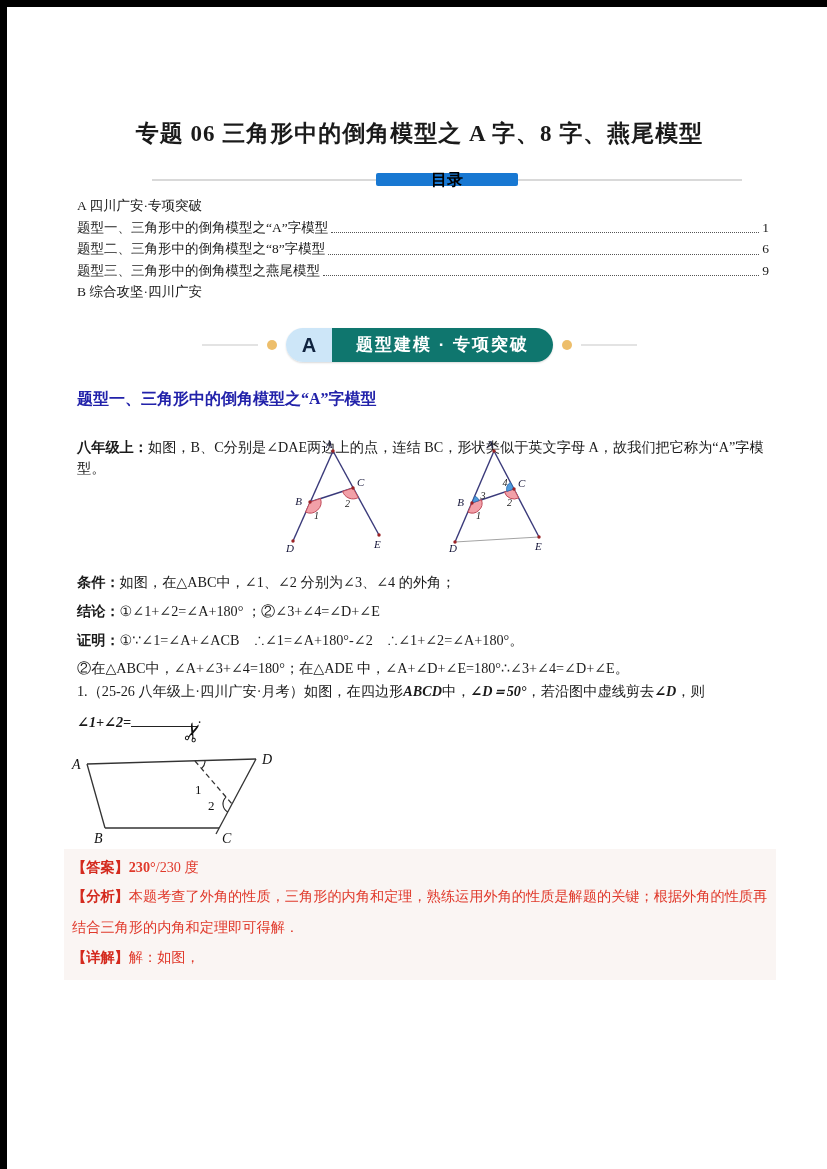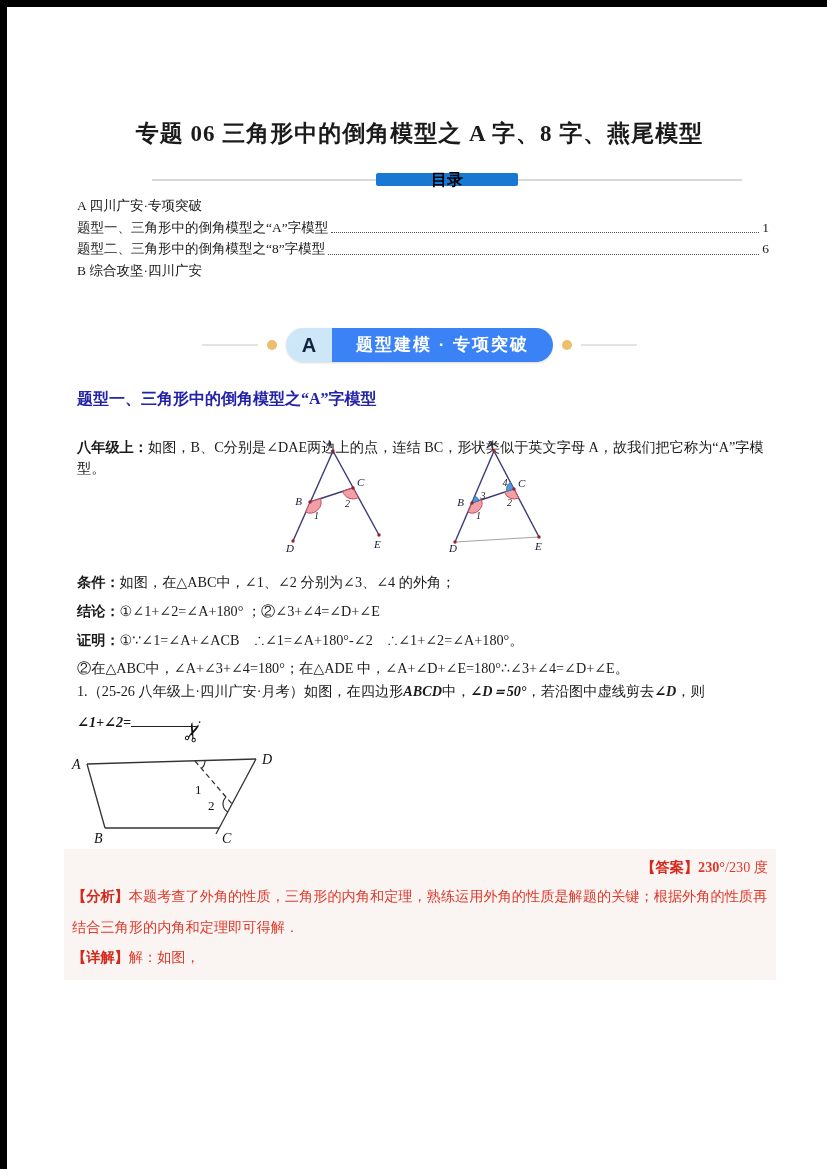--- a/index.html
+++ b/index.html
@@ -19,21 +19,21 @@
   .toc-row .toc-label{white-space:nowrap;}
   .toc-row .leader{flex:1;border-bottom:1.6px dotted #555;margin:0 3px 5px 3px;}
   .toc-row .toc-page{white-space:nowrap;}
   
   #badge-row{top:321px;left:0;width:100%;display:flex;justify-content:center;align-items:center;gap:9px;
              font-family:"Liberation Sans","DejaVu Sans",sans-serif;}
   .bline{width:56px;height:2px;background:#e3e3e3;}
   .bdot{width:10px;height:10px;border-radius:50%;background:#edbe6b;}
   .pill{display:flex;height:34px;border-radius:17px;overflow:hidden;box-shadow:0 1px 2px rgba(0,0,0,.15);}
   .pill-a{width:46px;background:#cde6f8;color:#10233f;font-weight:bold;font-size:20px;line-height:34px;text-align:center;}
-  .pill-text{background:#3b82f6;color:#fff;font-weight:bold;font-size:17px;line-height:34px;padding:0 24px;letter-spacing:2px;}
+  .pill-text{background:#0f766e;color:#fff;font-weight:bold;font-size:17px;line-height:34px;padding:0 24px;letter-spacing:2px;}
   
   #heading1{top:369px;left:70px;font-size:16px;font-weight:bold;color:#2222aa;}
   
   .bodyline{left:70px;width:694px;font-size:14.2px;line-height:21px;}
   #summary{top:416px;}
   #cond{top:551px;}
   #concl{top:580px;}
   #proof1{top:609px;}
   #proof2{top:637px;}
   #problem{top:660px;}
@@ -47,21 +47,21 @@
   #fig-quad{top:712px;left:58px;}
   svg text{font-family:"Liberation Serif","DejaVu Serif",serif;}
   .vlabel{font-style:italic;font-size:11px;fill:#16163a;}
   .alabel{font-style:italic;font-size:10px;fill:#222;}
   .qlabel{font-style:italic;font-size:14px;fill:#111;}
   .qnum{font-size:13px;fill:#111;}
   
   #answer-block{top:842px;left:57px;width:712px;background:#faf5f3;padding:5px 8px 8px 8px;box-sizing:border-box;
                 color:#e0392b;font-size:14.2px;}
   #answer-block p{margin:0;}
-  #answer-block .row1{line-height:27px;text-align:right;}
+  #answer-block .row1{line-height:27px;}
   #answer-block .row2{line-height:31px;}
   #answer-block .row3{line-height:29px;}
   .redlabel{font-weight:bold;color:#d42a1e;}
   .ansbold{font-weight:bold;}
 </style>
 </head>
 <body>
 
 <div id="page">
 
@@ -79,20 +79,25 @@
     </div>
     <div class="toc-row">
       <span class="toc-label">题型一、三角形中的倒角模型之“A”字模型</span>
       <span class="leader"></span>
       <span class="toc-page">1</span>
     </div>
     <div class="toc-row">
       <span class="toc-label">题型二、三角形中的倒角模型之“8”字模型</span>
       <span class="leader"></span>
       <span class="toc-page">6</span>
+    </div>
+    <div class="toc-row">
+      <span class="toc-label">题型三、三角形中的倒角模型之燕尾模型</span>
+      <span class="leader"></span>
+      <span class="toc-page">9</span>
     </div>
     <div class="toc-row">
       <span class="toc-label">B 综合攻坚·四川广安</span>
     </div>
   </div>
 
   <div id="badge-row" class="abs">
     <span class="bline"></span>
     <span class="bdot"></span>
     <div class="pill">

